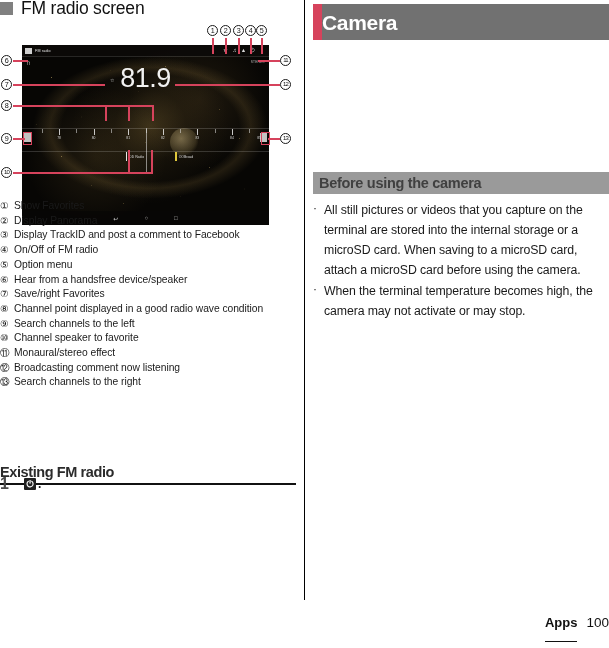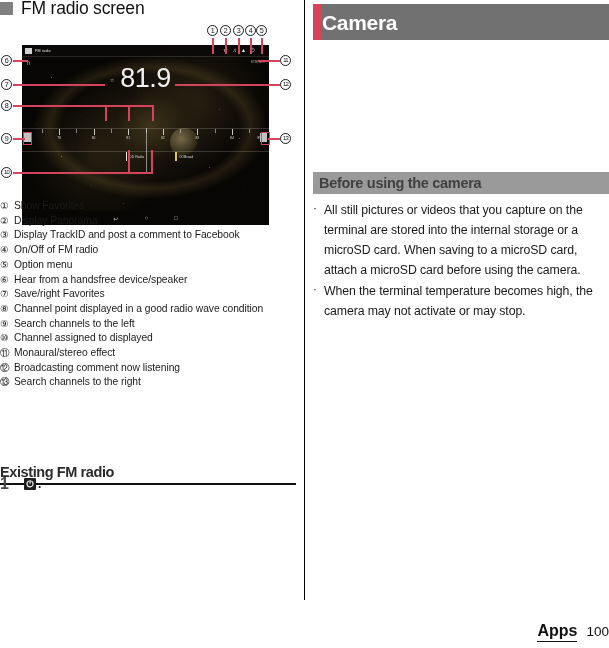--- a/index.html
+++ b/index.html
@@ -475,25 +475,25 @@
   
   .footer {
     position: absolute;
     right: 0;
     bottom: 6px;
     display: flex;
     align-items: baseline;
     gap: 9px;
   }
   .footer .tab {
-    font-size: 16px;
+    font-size: 13px;
     font-weight: 700;
     color: #111;
     border-bottom: 1.6px solid #111;
-    padding-bottom: 1px;
+    padding-bottom: 11px;
     line-height: 1.1;
   }
   .footer .pg {
     font-size: 13.5px;
     color: #111;
     line-height: 1.1;
   }
 </style>
 </head>
 <body>
@@ -650,21 +650,21 @@
       <div class="row">
         <span class="num">⑧</span>
         <span class="txt">Channel point displayed in a good radio wave condition</span>
       </div>
       <div class="row">
         <span class="num">⑨</span>
         <span class="txt">Search channels to the left</span>
       </div>
       <div class="row">
         <span class="num">⑩</span>
-        <span class="txt">Channel assigned to displayed</span>
+        <span class="txt">Channel speaker to favorite</span>
       </div>
       <div class="row">
         <span class="num">⑪</span>
         <span class="txt">Monaural/stereo effect</span>
       </div>
       <div class="row">
         <span class="num">⑫</span>
         <span class="txt">Broadcasting comment now listening</span>
       </div>
       <div class="row">

